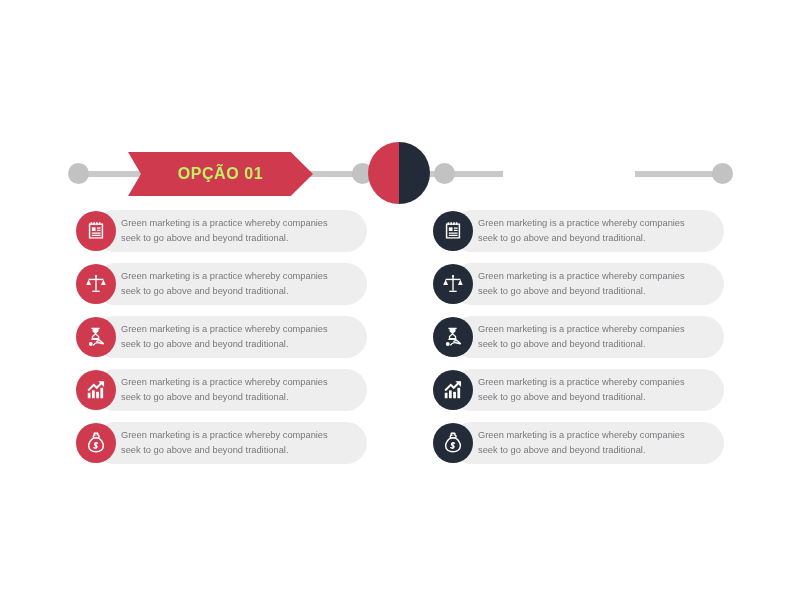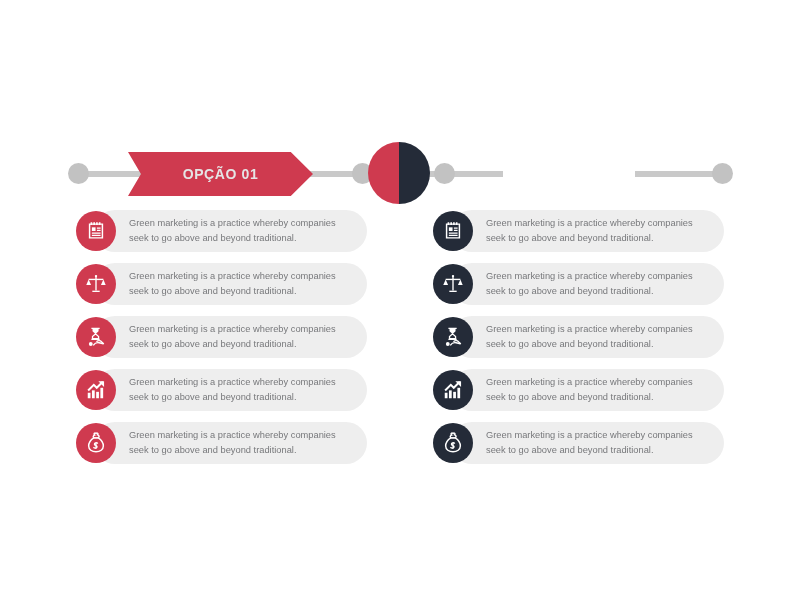--- a/index.html
+++ b/index.html
@@ -55,22 +55,22 @@
   
   .banner {
     position: absolute;
     top: 0;
     height: 44px;
     display: flex;
     align-items: center;
     justify-content: center;
   }
   .banner-label {
-    color: #e5e5e5;
-    font-size: 14px;
+    color: #bef264;
+    font-size: 16px;
     font-weight: bold;
     letter-spacing: 0.6px;
     white-space: nowrap;
     position: relative;
     z-index: 2;
   }
   .banner-left {
     left: 128px;
     width: 185px;
     background: #cf3a4f;
@@ -139,21 +139,21 @@
     align-items: center;
     justify-content: center;
   }
   .column-red  .icon-badge { background: #cf3a4f; }
   .column-dark .icon-badge { background: #242b38; }
   .icon-badge svg { width: 22px; height: 22px; display: block; }
 
   .row-text {
     position: relative;
     z-index: 3;
-    margin-left: 13px;
+    margin-left: 5px;
     font-size: 9.3px;
     line-height: 1.62;
     color: #77787b;
     max-width: 225px;
   }
 </style>
 </head>
 <body>
 
 <div id="slide">

